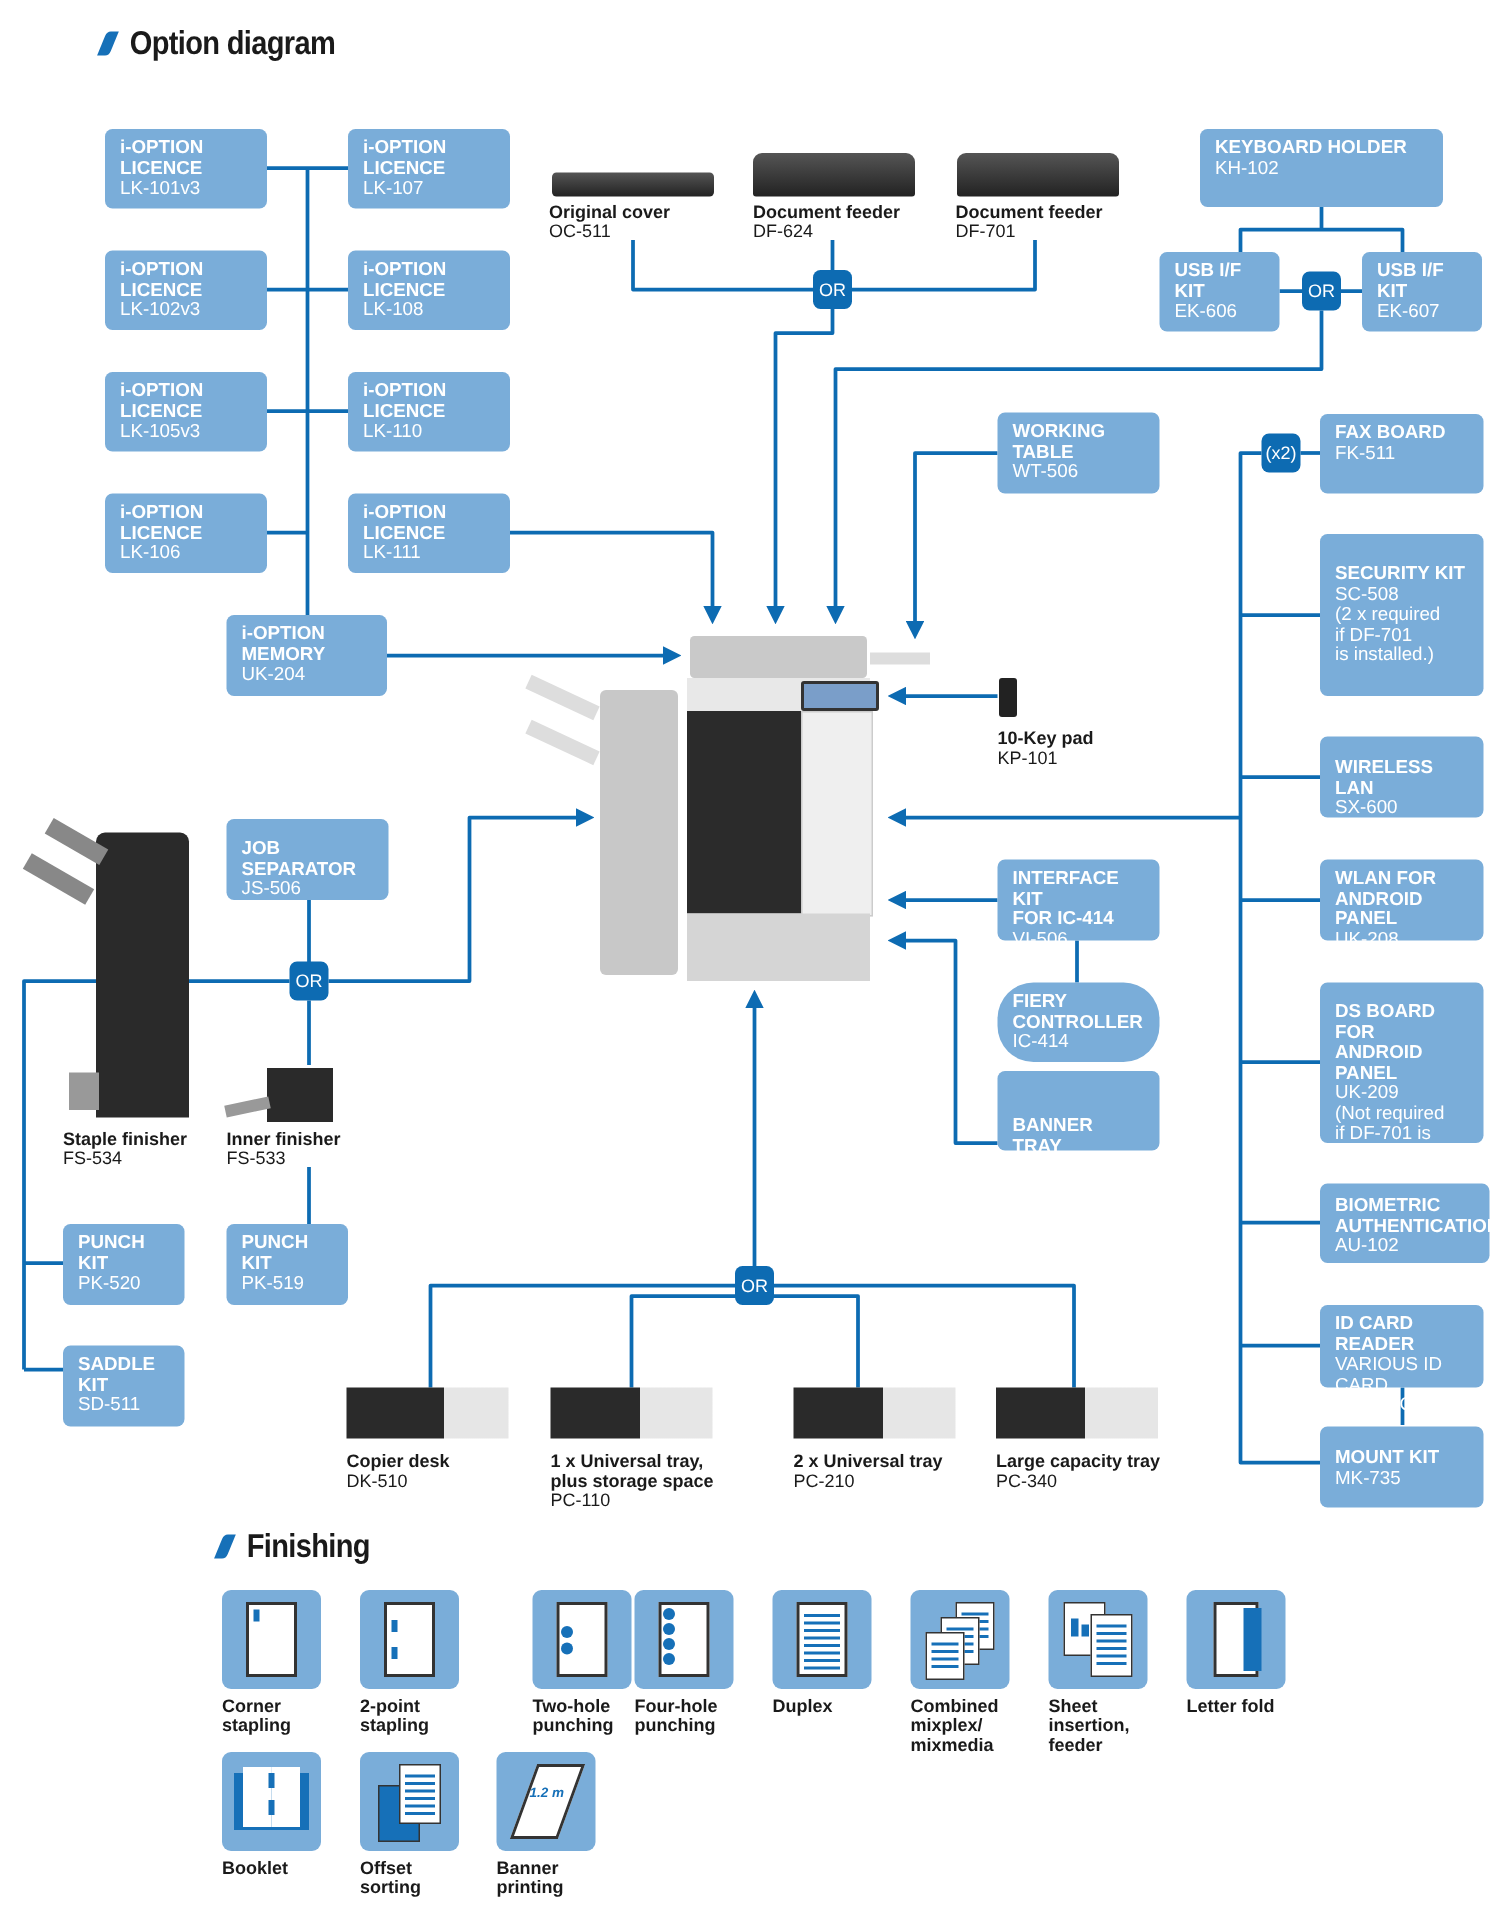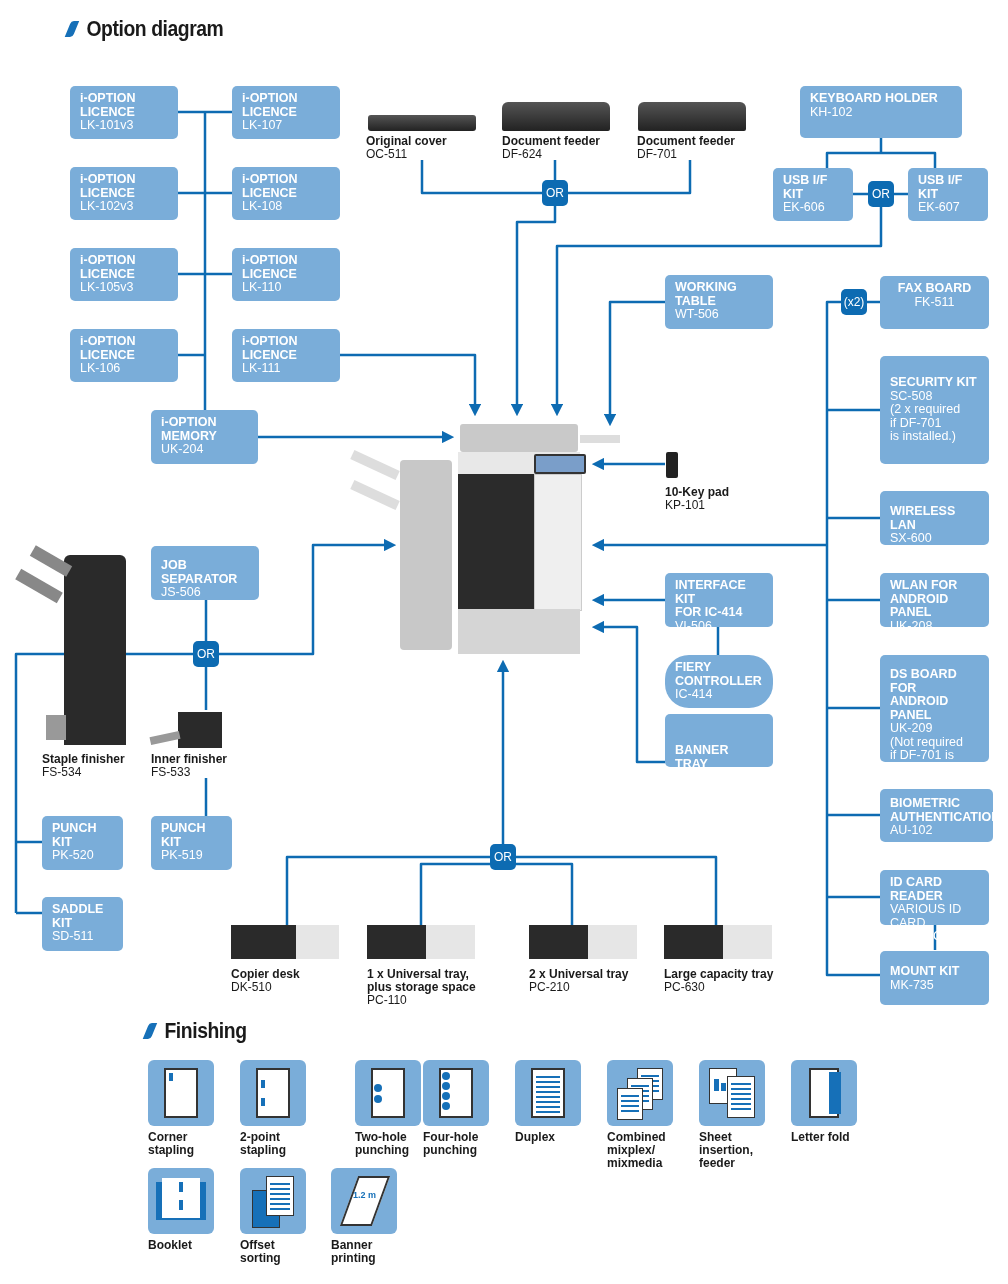--- a/index.html
+++ b/index.html
@@ -153,21 +153,21 @@
 TABLE</span>
     <span class="n">WT-506</span>
   </div>
 <div class="device" style="left:666px;top:452px;width:12px;height:26px;background:#222;border-radius:2px;"></div>
 <div class="cap" style="left:665px;top:486px;">
     <span class="b">10-Key pad</span>
     <span class="n">KP-101</span>
   </div>
 
 <div class="badge" style="left:841px;top:289px;">(x2)</div>
-<div class="box" style="left:880px;top:276px;width:109px;height:53px;text-align:center;">
+<div class="box" style="left:880px;top:276px;width:109px;height:53px;">
     <span class="b">FAX BOARD</span>
     <span class="n">FK-511</span>
   </div>
 <div class="box" style="left:880px;top:356px;width:109px;height:108px;padding-top:20px;">
     <span class="b">SECURITY KIT</span>
     <span class="n">SC-508
 (2 x required
 if DF-701
 is installed.)</span>
   </div>
@@ -283,21 +283,21 @@
     <span class="b">1 x Universal tray,
 plus storage space</span>
     <span class="n">PC-110</span>
   </div>
 <div class="cap" style="left:529px;top:968px;">
     <span class="b">2 x Universal tray</span>
     <span class="n">PC-210</span>
   </div>
 <div class="cap" style="left:664px;top:968px;">
     <span class="b">Large capacity tray</span>
-    <span class="n">PC-630</span>
+    <span class="n">PC-340</span>
   </div>
 
 <div id="fin-grid">
     <div class="fin" style="left: 148px; top: 1060px;">
       <div class="ico">
         <div style="position:absolute;left:16px;top:8px;width:34px;height:50px;background:#fff;border:2px solid #333;box-sizing:border-box;">
           <div style="position:absolute;left:3px;top:3px;width:4px;height:8px;background:#1670b8"></div>
         </div>
       </div>
       <div class="lbl">Corner
@@ -428,18 +428,18 @@
           <div style="position:absolute;left:3px;right:3px;top:26px;height:2px;background:#1670b8"></div>
           <div style="position:absolute;left:3px;right:3px;top:31px;height:2px;background:#1670b8"></div>
         </div>
       </div>
       <div class="lbl">Offset
 sorting</div>
     </div>
     <div class="fin" style="left: 331px; top: 1168px;">
       <div class="ico">
         <div style="position:absolute;left:14px;top:8px;width:32px;height:50px;background:#fff;border:2px solid #333;transform:skewX(-20deg);box-sizing:border-box;left:18px;"></div>
-        <div style="position:absolute;left:22px;top:22px;font-size:9px;font-weight:bold;color:#1670b8;">1.2 m</div>
+        <div style="position:absolute;left:22px;top:22px;font-size:9px;font-style:italic;font-weight:bold;color:#1670b8;">1.2 m</div>
       </div>
       <div class="lbl">Banner
 printing</div>
     </div>
   </div>
 
 </body></html>

